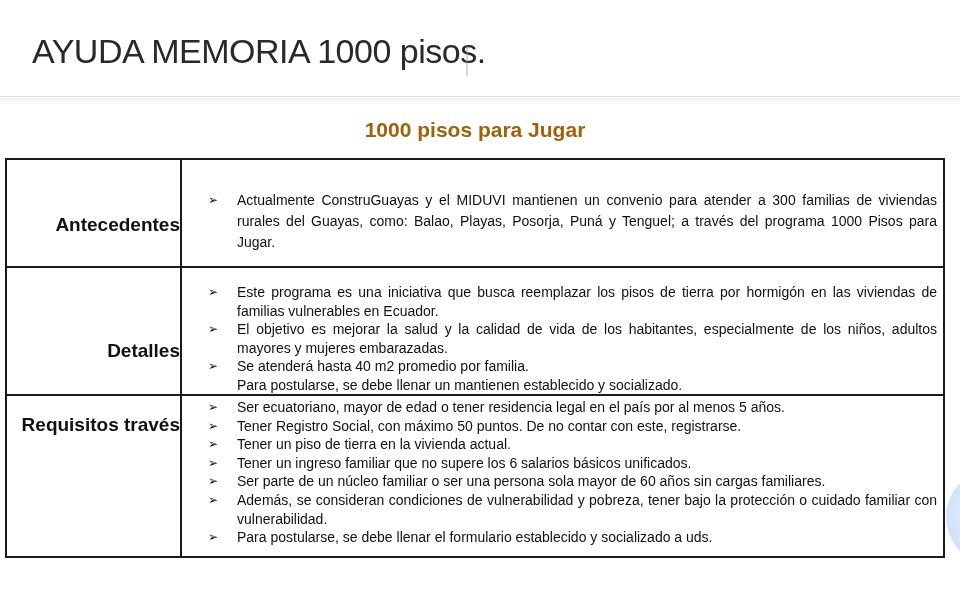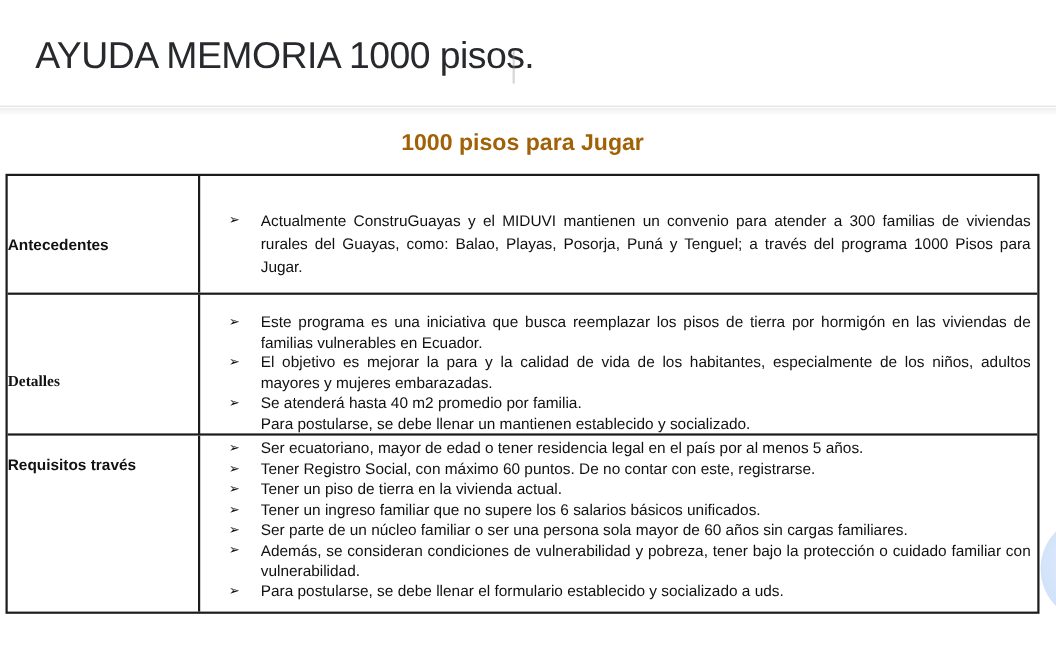--- a/index.html
+++ b/index.html
@@ -78,26 +78,26 @@
     grid-template-columns: 175px 1fr;
   }
   .trow + .trow { border-top: 2px solid #1b1b1b; }
   .trow-0 { height: 106px; }
   .trow-1 { height: 128px; }
   .trow-2 { height: 162px; }
 
   .cell-label {
     border-right: 2px solid #1b1b1b;
     font-weight: 700;
-    font-size: 14px;
+    font-size: 19px;
     color: #111111;
-    text-align: left;
+    text-align: right;
   }
   .trow-0 .cell-label { padding-top: 54px; }
-  .trow-1 .cell-label { padding-top: 72px; font-family: Liberation Serif, serif; }
+  .trow-1 .cell-label { padding-top: 72px; }
   .trow-2 .cell-label { padding-top: 18px; }
 
   .cell-content {
     padding: 0 6px 0 26px;
     font-size: 14px;
     color: #111111;
   }
   .trow-0 .cell-content { padding-top: 30px; line-height: 21px; }
   .trow-1 .cell-content { padding-top: 15px; line-height: 18.6px; }
   .trow-2 .cell-content { padding-top: 2px;  line-height: 18.6px; }
@@ -151,42 +151,42 @@
       </div>
       <div class="trow trow-1">
         <div class="cell-label">Detalles</div>
         <div class="cell-content">
             <div class="item">
               <span class="bullet">➢</span>
               <span class="text">Este programa es una iniciativa que busca reemplazar los pisos de tierra por hormigón en las viviendas de familias vulnerables en Ecuador.</span>
             </div>
             <div class="item">
               <span class="bullet">➢</span>
-              <span class="text">El objetivo es mejorar la para y la calidad de vida de los habitantes, especialmente de los niños, adultos mayores y mujeres embarazadas.</span>
+              <span class="text">El objetivo es mejorar la salud y la calidad de vida de los habitantes, especialmente de los niños, adultos mayores y mujeres embarazadas.</span>
             </div>
             <div class="item">
               <span class="bullet">➢</span>
               <span class="text">Se atenderá hasta 40 m2 promedio por familia.</span>
             </div>
             <div class="item">
               <span class="bullet"></span>
               <span class="text">Para postularse, se debe llenar un mantienen establecido y socializado.</span>
             </div>
           </div>
       </div>
       <div class="trow trow-2">
         <div class="cell-label">Requisitos través</div>
         <div class="cell-content">
             <div class="item">
               <span class="bullet">➢</span>
               <span class="text">Ser ecuatoriano, mayor de edad o tener residencia legal en el país por al menos 5 años.</span>
             </div>
             <div class="item">
               <span class="bullet">➢</span>
-              <span class="text">Tener Registro Social, con máximo 60 puntos. De no contar con este, registrarse.</span>
+              <span class="text">Tener Registro Social, con máximo 50 puntos. De no contar con este, registrarse.</span>
             </div>
             <div class="item">
               <span class="bullet">➢</span>
               <span class="text">Tener un piso de tierra en la vivienda actual.</span>
             </div>
             <div class="item">
               <span class="bullet">➢</span>
               <span class="text">Tener un ingreso familiar que no supere los 6 salarios básicos unificados.</span>
             </div>
             <div class="item">

